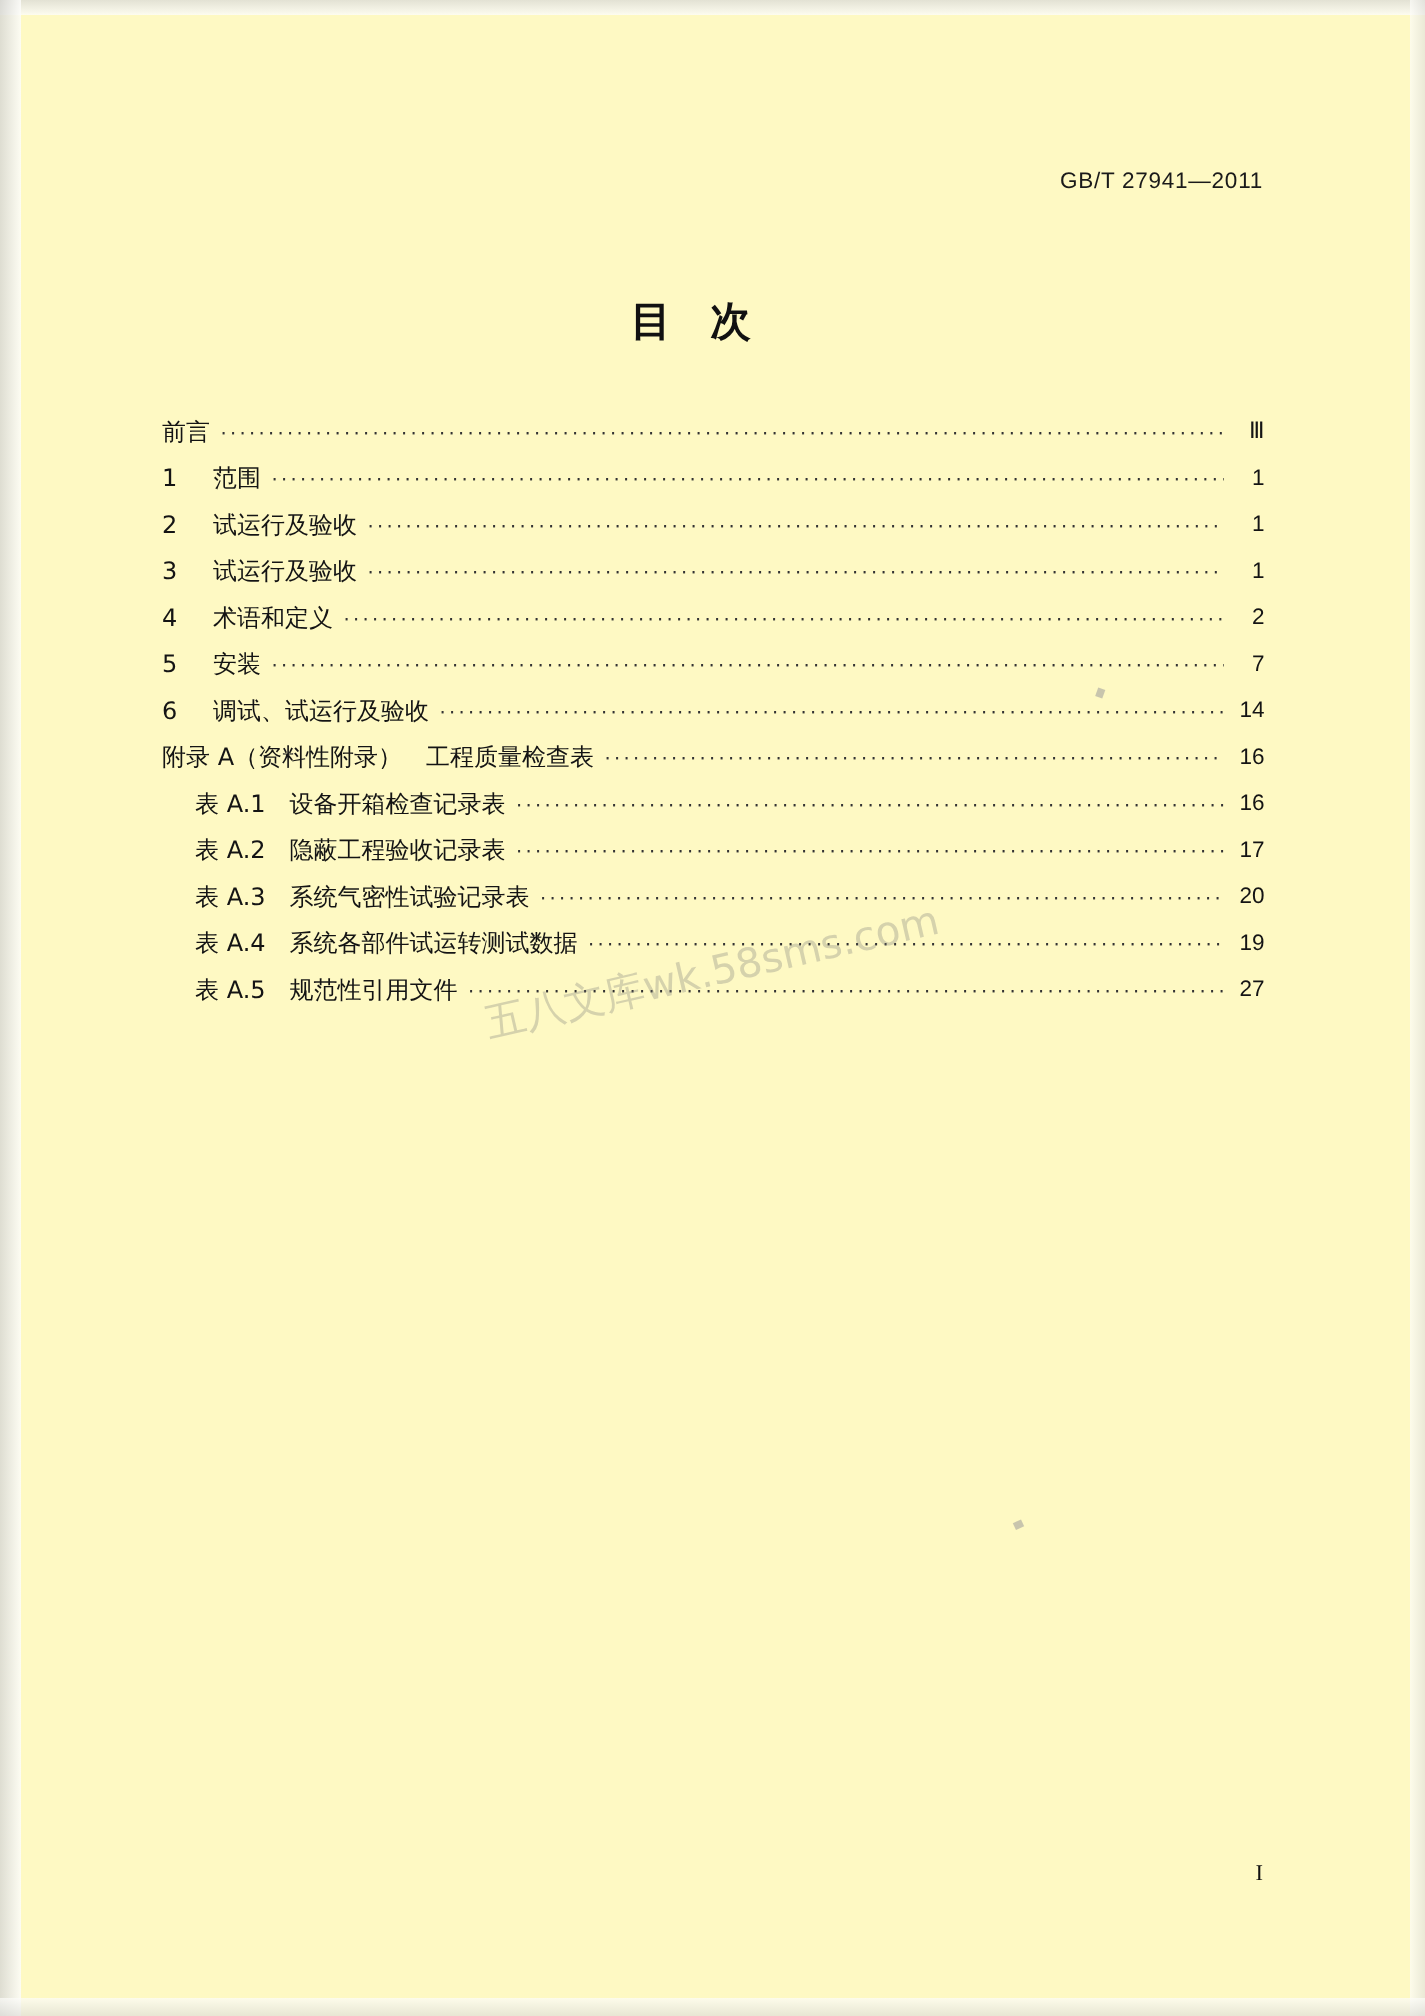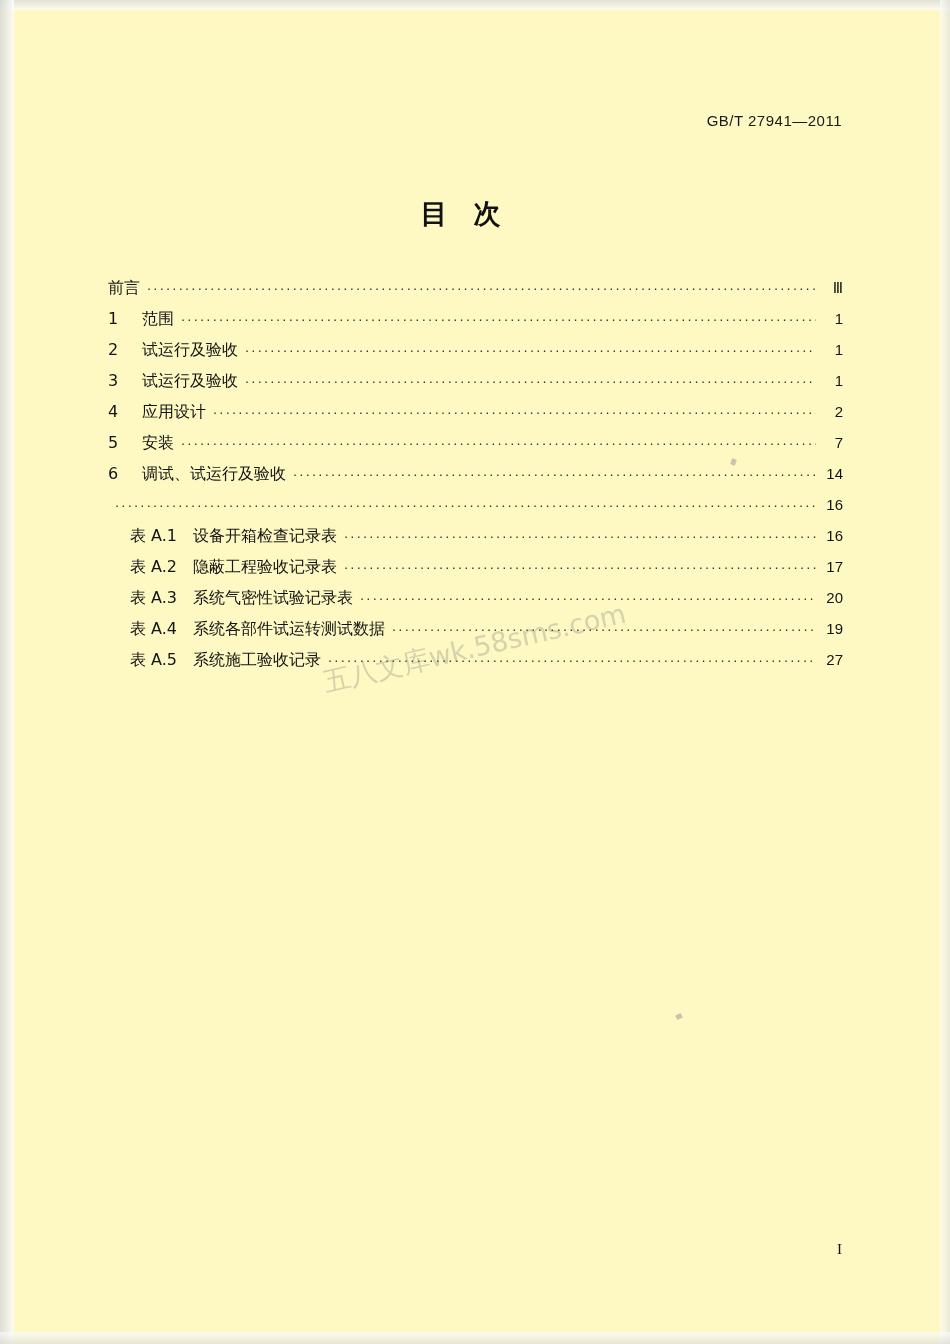--- a/index.html
+++ b/index.html
@@ -173,37 +173,38 @@
         <span class="page-no">1</span>
       </div>
       <div class="toc-row indent-1">
         <span class="num-col">3</span>
         <span class="label">试运行及验收</span>
         <span class="leader">································································································································································</span>
         <span class="page-no">1</span>
       </div>
       <div class="toc-row indent-1">
         <span class="num-col">4</span>
-        <span class="label">应用设计</span>
+        <span class="label">术语和定义</span>
         <span class="leader">································································································································································</span>
         <span class="page-no">2</span>
       </div>
       <div class="toc-row indent-1">
         <span class="num-col">5</span>
         <span class="label">安装</span>
         <span class="leader">································································································································································</span>
         <span class="page-no">7</span>
       </div>
       <div class="toc-row indent-1">
         <span class="num-col">6</span>
         <span class="label">调试、试运行及验收</span>
         <span class="leader">································································································································································</span>
         <span class="page-no">14</span>
       </div>
       <div class="toc-row indent-1">
+        <span class="label">附录 A（资料性附录）　工程质量检查表</span>
         <span class="leader">································································································································································</span>
         <span class="page-no">16</span>
       </div>
       <div class="toc-row indent-2">
         <span class="label">表 A.1　设备开箱检查记录表</span>
         <span class="leader">································································································································································</span>
         <span class="page-no">16</span>
       </div>
       <div class="toc-row indent-2">
         <span class="label">表 A.2　隐蔽工程验收记录表</span>
@@ -214,21 +215,21 @@
         <span class="label">表 A.3　系统气密性试验记录表</span>
         <span class="leader">································································································································································</span>
         <span class="page-no">20</span>
       </div>
       <div class="toc-row indent-2">
         <span class="label">表 A.4　系统各部件试运转测试数据</span>
         <span class="leader">································································································································································</span>
         <span class="page-no">19</span>
       </div>
       <div class="toc-row indent-2">
-        <span class="label">表 A.5　系统施工验收记录</span>
+        <span class="label">表 A.5　规范性引用文件</span>
         <span class="leader">································································································································································</span>
         <span class="page-no">27</span>
       </div>
     </div>
 
   <div class="watermark">五八文库wk.58sms.com</div>
 
   <div class="footer-page">I</div>
 
   <div class="speck" style="left:731px; top:459px; width:5px; height:6px; transform:rotate(20deg);"></div>

